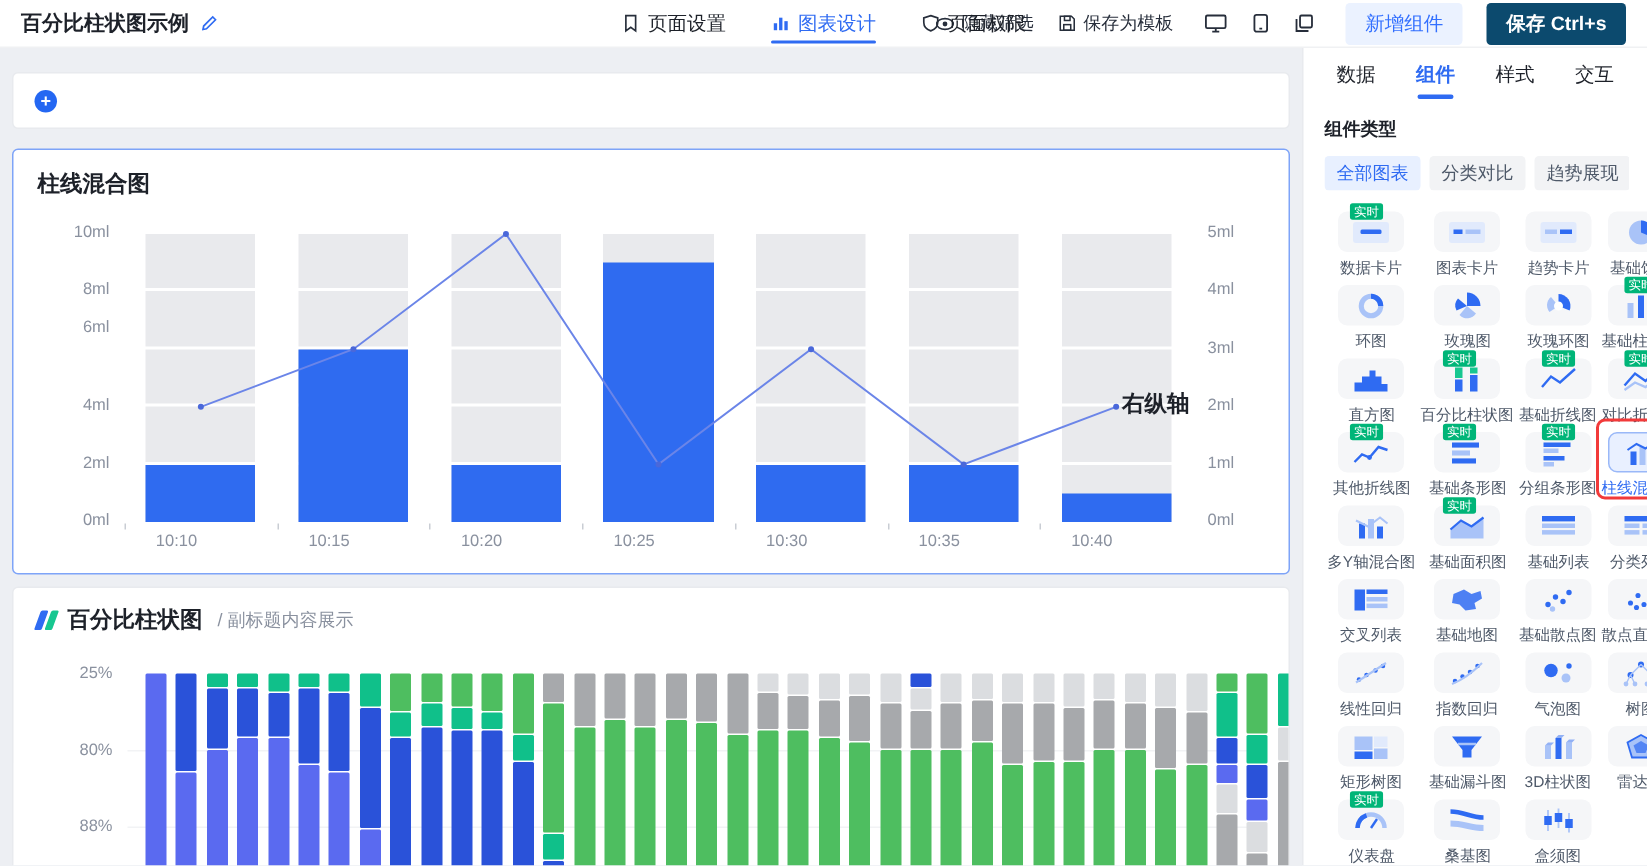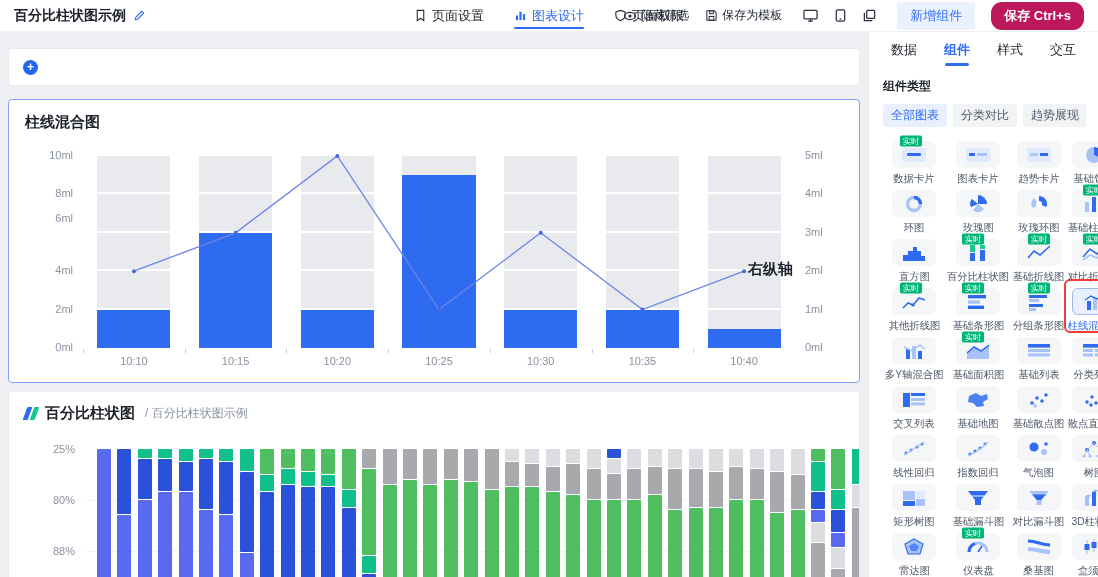--- a/index.html
+++ b/index.html
@@ -17,42 +17,42 @@
     height:100%; cursor:pointer; position:relative; }
   .tb-nav.active { color:#2F6BF2; font-weight:normal; }
   .tb-nav.active::after { content:""; position:absolute; left:0; right:0; bottom:2px;
     height:2px; background:#2F6BF2; border-radius:2px; }
   .tb-right { margin-left:auto; display:flex; align-items:center; gap:16px; }
   .tb-act { display:flex; align-items:center; gap:4px; font-size:12px; color:#272E3B; cursor:pointer; }
   .tb-devices { display:flex; align-items:center; gap:14px; margin:0 4px; }
   .icon-btn { display:inline-flex; cursor:pointer; }
   .btn { font-size:13px; border-radius:3px; padding:5px 13px; cursor:pointer; border:none; white-space:nowrap; }
   .btn-ghost { background:#EBF2FF; color:#3370FF; }
-  .btn-primary { background:#be185d; color:#fff; font-weight:bold;border-radius:11px; }
+  .btn-primary { background:#0c4a6e; color:#fff; font-weight:bold; }
 
   
   .main { display:flex; height:545px; }
   .canvas { flex:1; padding:16px 8px 8px 8px; overflow:hidden; }
   .card { background:#fff; border:1px solid #E8EAEE; border-radius:4px; }
 
   .strip { height:38px; display:flex; align-items:center; padding:0 14px; margin-bottom:13px; }
   .circle-plus { width:15px; height:15px; border-radius:50%; background:#2467F2; color:#fff;
     font-size:12px; line-height:14px; text-align:center; font-weight:bold; cursor:pointer; }
 
   
   .combo-card { height:284px; border:1px solid #7EA4F8; padding:13px 16px 6px 16px; margin-bottom:8px; position:relative; }
   .combo-title { font-size:15px; font-weight:bold; color:#1D2129; }
   .combo-wrap { position:relative; margin:24px 48px 0 58px; }
   #combo-plot { position:relative; height:192px; }
   .band { position:absolute; top:0; bottom:0; background:#E9EAED; }
   .gl { position:absolute; left:0; right:0; height:2px; background:#fff; }
   .cbar { position:absolute; bottom:0; background:#2F6BF0; }
   #combo-svg { position:absolute; left:0; top:0; overflow:visible; }
   .ax-lbl { position:absolute; font-size:11px; color:#8A919F; white-space:nowrap; }
-  .x-lbl { position:absolute; font-size:11px; color:#8A919F; text-align:center; }
+  .x-lbl { position:absolute; font-size:11px; color:#8A919F; }
   .xtick { position:absolute; width:1px; height:4px; background:#C9CDD4; }
   .right-axis-title { position:absolute; font-size:15px; font-weight:bold; color:#1D2129; white-space:nowrap; }
 
   
   .pct-card { height:250px; padding:12px 16px; position:relative; overflow:hidden; }
   .pct-head { display:flex; align-items:center; gap:8px; }
   .logo { display:flex; gap:2px; }
   .logo i { display:block; width:5px; height:13px; transform:skewX(-20deg); border-radius:1px; }
   .pct-title { font-size:15px; font-weight:bold; color:#1D2129; }
   .pct-sub { font-size:12px; color:#8A919F; margin-left:2px; }
@@ -234,21 +234,21 @@
       </div>
     </div>
 
     <div class="card pct-card">
       <div class="pct-head">
         <span class="logo">
           <i style="background:#2F6BF2"></i>
             <i style="background:#17C790"></i>
         </span>
         <span class="pct-title">百分比柱状图</span>
-        <span class="pct-sub">/ 百分比柱状图示例</span>
+        <span class="pct-sub">/ 副标题内容展示</span>
       </div>
       <div class="pct-wrap">
         <div id="pct-plot">
             <div class="pct-ylbl" style="top:0px">25%</div>
             <div class="pct-gl" style="top:51px"></div>
             <div class="pct-ylbl" style="top:51px">80%</div>
             <div class="pct-gl" style="top:102px"></div>
             <div class="pct-ylbl" style="top:102px">88%</div>
             <div class="pbar" style="left:12.0px">
               <div class="pseg" style="height:254.0px;background:#5A6AF0"></div>
@@ -774,29 +774,20 @@
               <svg class="mini" width="28" height="20" viewBox="0 0 28 20">
                 <path d="M4 3 H24 L17 12 V17 H11 V12 Z" fill="#2F6BF2"></path>
                 <path d="M8 8 H20" stroke="#A9C3F8" stroke-width="1.6"></path>
               </svg>
             </span>
             <span class="clabel">基础漏斗图</span>
           </div>
           <div class="cell">
             <span class="icard">
               <svg class="mini" width="28" height="20" viewBox="0 0 28 20">
-                <path d="M4 3 H24 L16.5 12 V17 H11.5 V12 Z" fill="#A9C3F8"></path>
-                <path d="M7 6.5 H21 L16 12 H12 Z" fill="#2F6BF2"></path>
-              </svg>
-            </span>
-            <span class="clabel">对比漏斗图</span>
-          </div>
-          <div class="cell">
-            <span class="icard">
-              <svg class="mini" width="28" height="20" viewBox="0 0 28 20">
                 <rect x="5" y="9" width="4" height="9" fill="#A9C3F8"></rect>
                 <rect x="12" y="4" width="4" height="14" fill="#2F6BF2"></rect>
                 <rect x="19" y="7" width="4" height="11" fill="#A9C3F8"></rect>
                 <path d="M5 9 l2-2 h4 l-2 2 Z M12 4 l2-2 h4 l-2 2 Z M19 7 l2-2 h4 l-2 2 Z" fill="#2F6BF2" opacity=".5"></path>
               </svg>
             </span>
             <span class="clabel">3D柱状图</span>
           </div>
           <div class="cell">
             <span class="icard">

